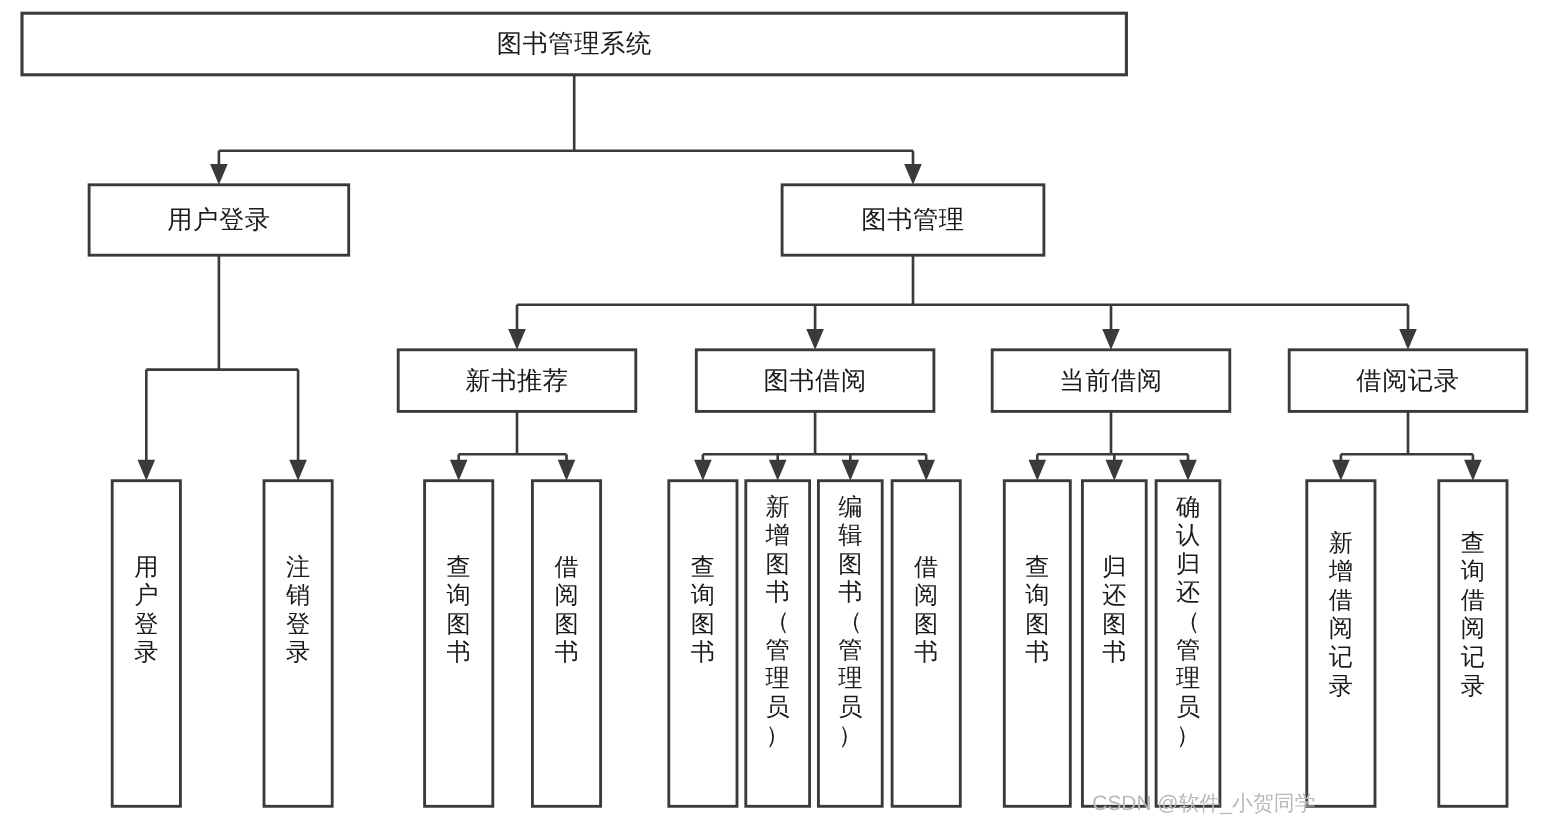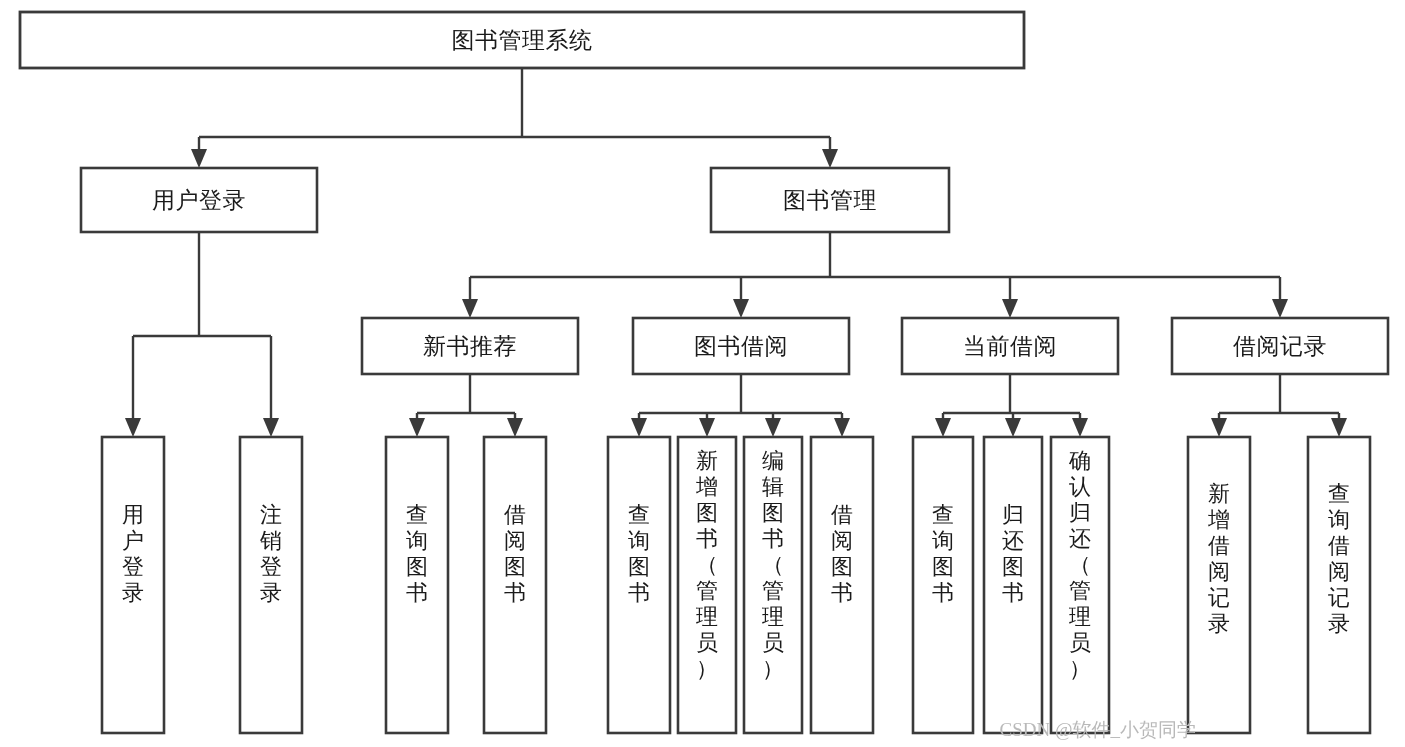--- a/index.html
+++ b/index.html
@@ -61,21 +61,21 @@
     font-family: "DejaVu Sans", "Liberation Sans", sans-serif;
     font-size: 22px;
     fill: #1a1a1a;
     text-anchor: middle;
     letter-spacing: 0px;
   }
   .watermark {
     position: absolute;
     right: 12px;
     bottom: 4px;
-    font-family: Liberation Serif, serif;
+    font-family: Liberation Sans, sans-serif;
     font-size: 19px;
     color: #b9b9b9;
     white-space: nowrap;
     user-select: none;
   }
 </style>
 </head>
 <body>
 
 <div id="diagram-root">

